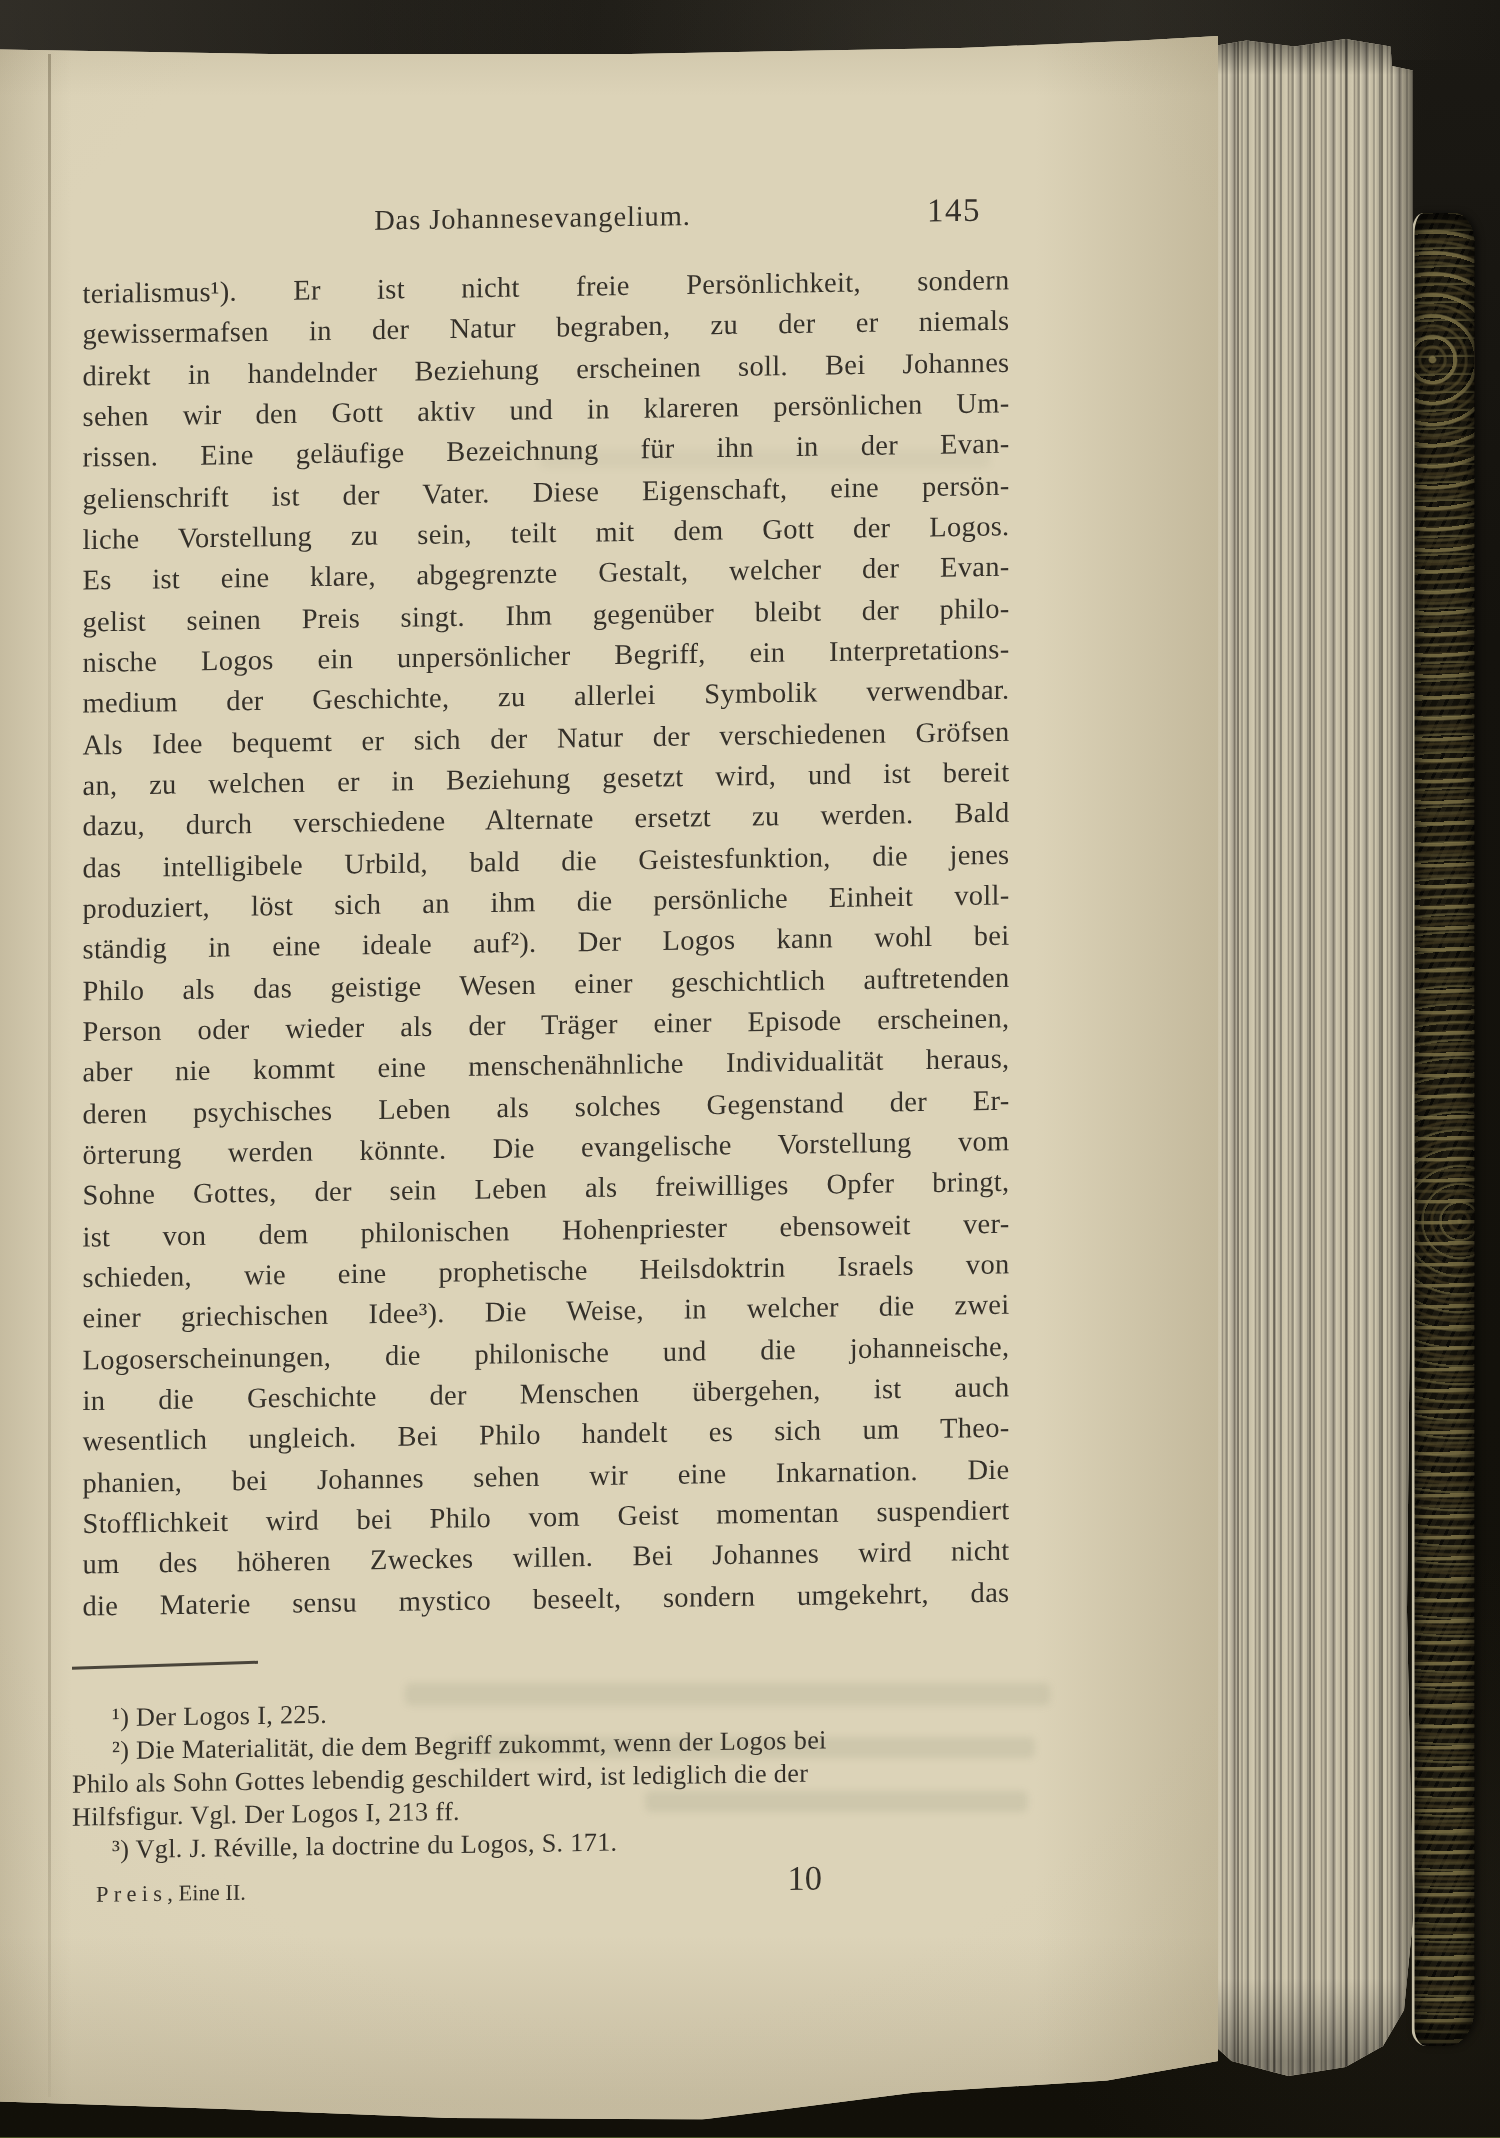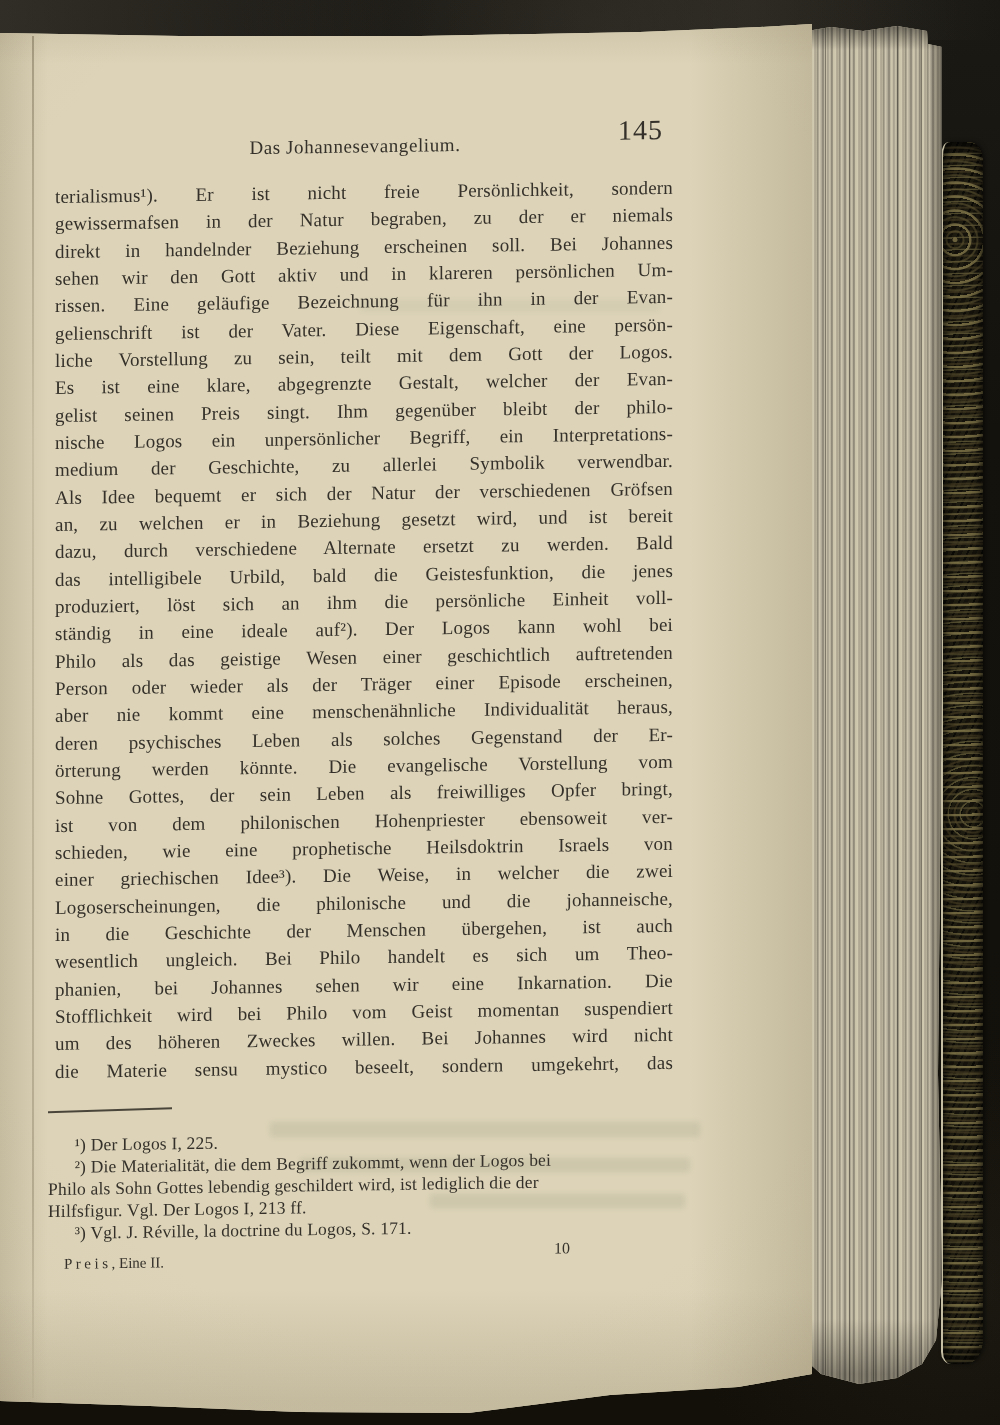--- a/index.html
+++ b/index.html
@@ -71,36 +71,36 @@
   .content{
     position:absolute;left:0;top:0;width:780px;height:1425px;
     transform:skewY(-0.85deg);transform-origin:55px 0;
     color:#35312a;
   }
   .running-title{
     position:absolute;left:55px;top:140px;width:600px;
     text-align:center;font-size:19px;letter-spacing:0.6px;
   }
   .page-number{
-    position:absolute;left:618px;top:123px;font-size:28px;letter-spacing:1px;
+    position:absolute;left:618px;top:136px;font-size:22px;letter-spacing:1px;
   }
   .body-text{position:absolute;left:55px;top:183px;width:618px;}
   .bline{
     height:27.33px;line-height:27.33px;font-size:19px;letter-spacing:0.2px;
     text-align:justify;text-align-last:justify;overflow:hidden;white-space:normal;
   }
   .fn-rule{
     position:absolute;left:48px;top:1110px;width:124px;height:2px;
     background:#4a453a;transform:rotate(-1deg);
   }
   .footnotes{position:absolute;left:48px;top:1134px;width:648px;}
   .fnline{
     height:22px;line-height:22px;font-size:17.5px;letter-spacing:0.2px;overflow:hidden;
   }
-  .sheet-number{position:absolute;left:554px;top:1247px;font-size:16px;}
+  .sheet-number{position:absolute;left:525px;top:1247px;font-size:23px;}
   .printer-signature{position:absolute;left:64px;top:1256px;font-size:15px;}
   .printer-signature .sig-name{letter-spacing:3.5px;}
   
   .ghost{position:absolute;background:rgba(122,128,102,.14);filter:blur(2.5px);border-radius:4px;}
   .ghost.g1{left:270px;top:1122px;width:430px;height:15px;}
   .ghost.g2{left:300px;top:1158px;width:390px;height:14px;}
   .ghost.g3{left:430px;top:1194px;width:255px;height:14px;}
   .ghost.g4{left:360px;top:300px;width:300px;height:12px;opacity:.5;}
 </style>
 </head>

